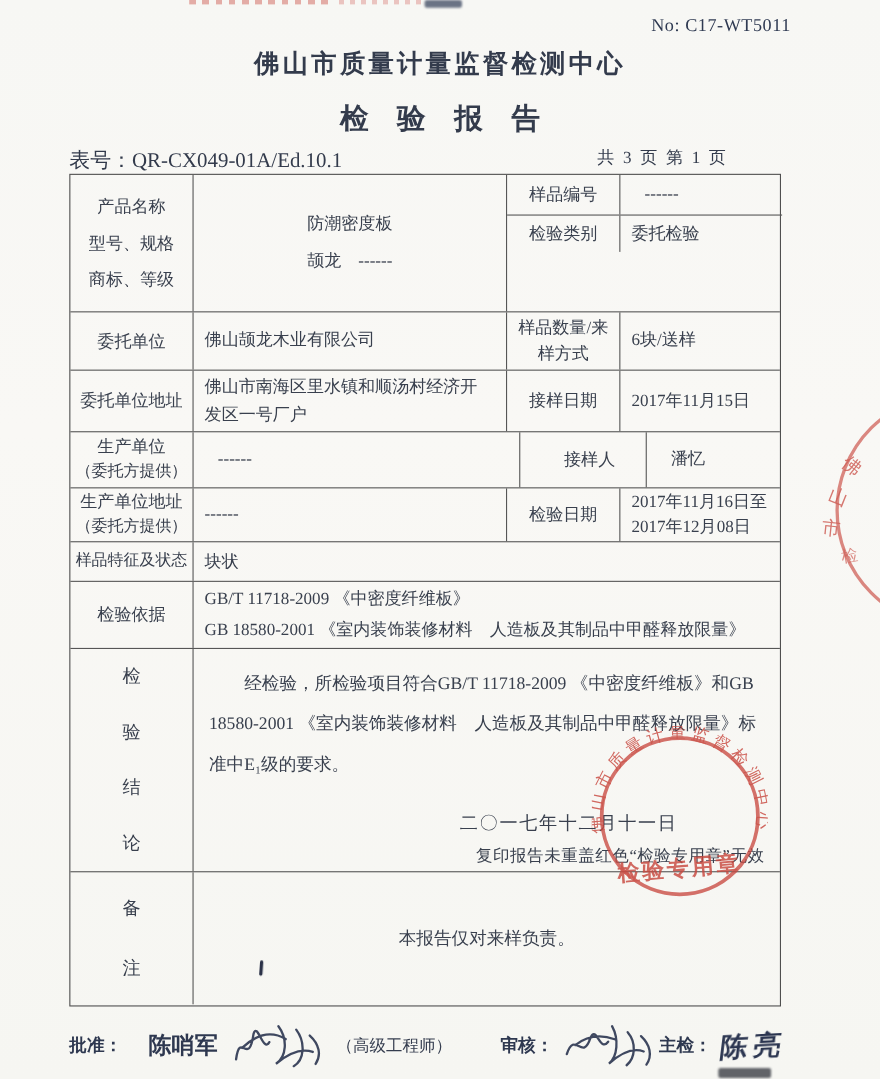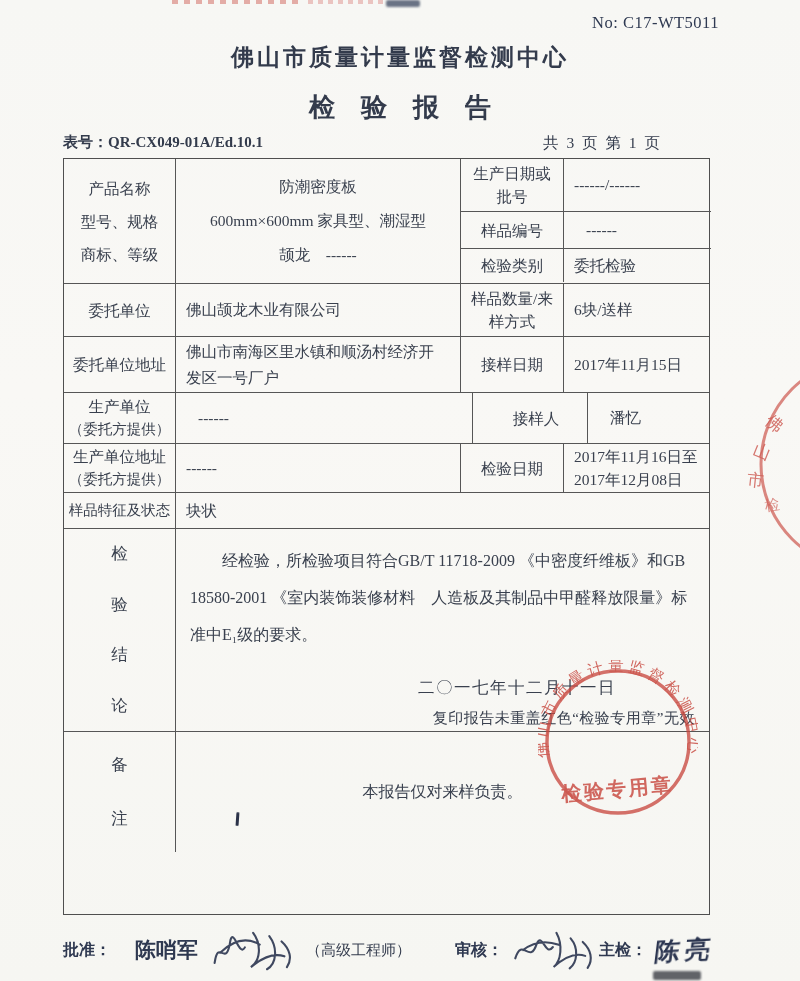--- a/index.html
+++ b/index.html
@@ -8,21 +8,21 @@
     background:linear-gradient(180deg,#f7f7f4 0%,#f9f8f5 40%,#f6f6f2 100%);
     font-family:"Liberation Serif","DejaVu Serif",serif;
     color:#39404e;overflow:hidden;
   }
   
   .report-no{position:absolute;top:13px;left:592px;font-size:16.5px;letter-spacing:.5px;color:#2f3a52;}
   .org-name{position:absolute;top:42px;left:0;width:100%;text-align:center;
     font-size:23px;font-weight:600;letter-spacing:3px;color:#333b4c;}
   .doc-title{position:absolute;top:90px;left:0;width:100%;text-align:center;
     font-size:26px;font-weight:600;letter-spacing:26px;text-indent:26px;color:#333b4c;}
-  .form-line{position:absolute;top:133px;left:63px;font-size:15px;color:#333b4c;font-weight:bold;}
+  .form-line{position:absolute;top:133px;left:63px;font-size:19px;color:#333b4c;}
   .pagination{position:absolute;top:133px;left:543px;font-size:15.5px;letter-spacing:2px;color:#333b4c;}
   
   .frag-a{position:absolute;top:0;left:172px;width:128px;height:4px;opacity:.7;
     background:repeating-linear-gradient(90deg,rgba(201,70,60,.6) 0 6px,transparent 6px 12px);filter:blur(.4px);}
   .frag-b{position:absolute;top:0;left:308px;width:78px;height:4px;opacity:.6;
     background:repeating-linear-gradient(90deg,rgba(208,90,85,.55) 0 5px,transparent 5px 10px);filter:blur(.4px);}
   .frag-c{position:absolute;top:0;left:386px;width:34px;height:7px;background:#48536a;border-radius:2px;filter:blur(.8px);opacity:.8;}
   .frag-d{position:absolute;top:971px;left:653px;width:48px;height:9px;background:#3c3f46;border-radius:2px;filter:blur(1.2px);opacity:.8;}
   
   .tbl{position:absolute;top:158px;left:63px;width:647px;height:757px;
@@ -80,31 +80,23 @@
   <div class="tbl">
 
     <div class="row" style="height:125px;">
       <div class="cell c1 lab" style="gap:10px;">
         <div>产品名称</div>
         <div>型号、规格</div>
         <div>商标、等级</div>
       </div>
       <div class="cell c2 center3">
         <div>防潮密度板</div>
-        <div>600mm×600mm 家具型、潮湿型</div>
         <div>颉龙　------</div>
       </div>
       <div class="rcol">
-        <div class="subrow" style="height:53px;">
-          <div class="cell c3 lab">
-            <div>生产日期或</div>
-            <div>批号</div>
-          </div>
-          <div class="cell c4 val">------/------</div>
-        </div>
         <div class="subrow" style="height:37px;gap:12px;">
           <div class="cell c3 lab">样品编号</div>
           <div class="cell c4 val">------</div>
         </div>
         <div class="subrow" style="height:33px;">
           <div class="cell c3 lab">检验类别</div>
           <div class="cell c4 val">委托检验</div>
         </div>
       </div>
     </div>
@@ -150,20 +142,27 @@
         <div>2017年11月16日至</div>
         <div>2017年12月08日</div>
       </div>
     </div>
 
     <div class="row" style="height:36px;font-family:Liberation Serif, serif;">
       <div class="cell c1 lab" style="font-size:14.5px;">样品特征及状态</div>
       <div class="cell val" style="flex:1 1 auto;">块状</div>
     </div>
 
+    <div class="row" style="height:61px;">
+      <div class="cell c1 lab">检验依据</div>
+      <div class="cell val" style="flex:1 1 auto;line-height:28px;">
+        <div>GB/T 11718-2009 《中密度纤维板》</div>
+        <div>GB 18580-2001 《室内装饰装修材料　人造板及其制品中甲醛释放限量》</div>
+      </div>
+    </div>
 
     <div class="row" style="height:203px;">
       <div class="cell c1 vlabel">
         <div>检</div>
         <div>验</div>
         <div>结</div>
         <div>论</div>
       </div>
       <div class="cell concl" style="flex:1 1 auto;">
         <div class="indent">经检验，所检验项目符合GB/T 11718-2009 《中密度纤维板》和GB</div>

